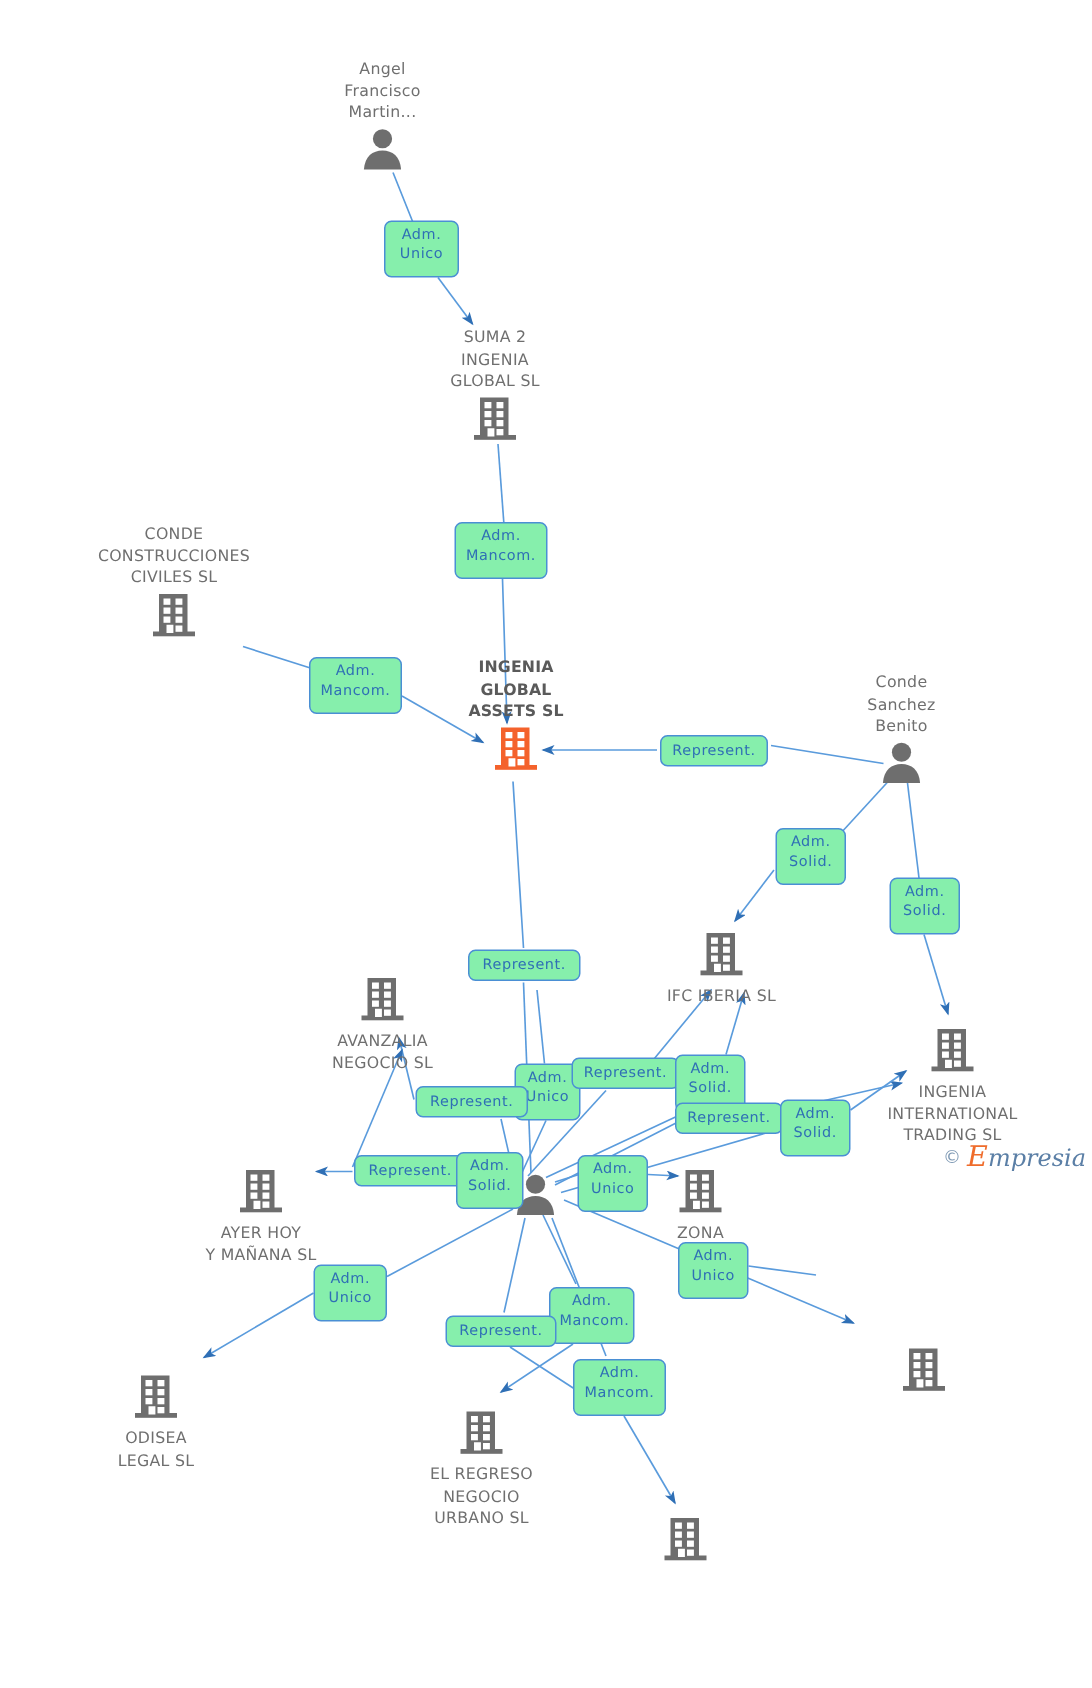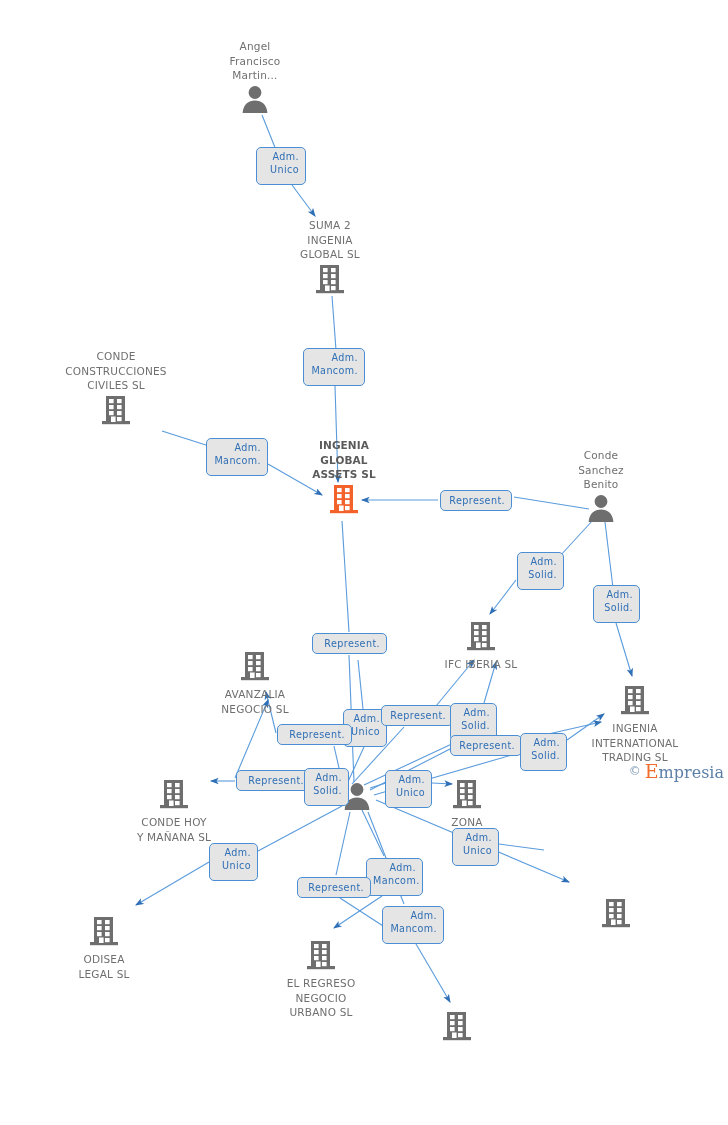--- a/index.html
+++ b/index.html
@@ -17,42 +17,42 @@
     letter-spacing:.2px;white-space:pre-line;
   }
   .node.focus .label{color:#5a5a5a;font-weight:bold;letter-spacing:.1px;}
   .node .icon{display:block;margin:0 auto;}
   .node.below .label{margin-top:1px;}
   .node.above .label{margin-bottom:1px;}
 
   
   .badge{
     position:absolute;
-    background:#e5e5e5;
+    background:#86efac;
     border:1.3px solid #4a8fd4;
     border-radius:5px;
     color:#2f6fb5;
     font-size:9.6px;
     line-height:12.6px;
     letter-spacing:.4px;
-    text-align:right;
+    text-align:center;
     padding:3px 6px 4px 6px;
     white-space:pre-line;
     box-sizing:border-box;
   }
   .badge.one{padding-top:4px;padding-bottom:5px;}
 
   
   #watermark{
     position:absolute;right:8px;bottom:8px;
     display:flex;align-items:center;gap:4px;
     font-size:15px;color:#5b7fa6;
   }
   #watermark .c{font-size:12px;color:#7e99b4;}
-  #watermark .brand{font-family:"DejaVu Serif", serif;font-size:16px;color:#5b7fa6;}
+  #watermark .brand{font-family:"DejaVu Serif", serif;font-style:italic;font-size:16px;color:#5b7fa6;}
   #watermark .brand .e{color:#ef6c2b;font-size:19px;}
 </style>
 </head>
 <body>
 
 <div id="canvas">
 
   <svg id="edges" viewBox="0 0 728 1125">
     <defs>
       <marker id="ar" markerWidth="9" markerHeight="9" refX="7" refY="3" orient="auto" markerUnits="strokeWidth">
@@ -250,21 +250,21 @@
             <rect x="1" y="27" width="28" height="3.2" fill="#6e6e6e"></rect>
             <rect x="8" y="5" width="4.6" height="4.2" fill="#fff"></rect>
             <rect x="16" y="5" width="4.6" height="4.2" fill="#fff"></rect>
             <rect x="8" y="11" width="4.6" height="4.2" fill="#fff"></rect>
             <rect x="16" y="11" width="4.6" height="4.2" fill="#fff"></rect>
             <rect x="8" y="17" width="4.6" height="4.2" fill="#fff"></rect>
             <rect x="16" y="17" width="4.6" height="4.2" fill="#fff"></rect>
             <rect x="10" y="22.5" width="4.6" height="5.5" fill="#fff"></rect>
             <rect x="16" y="23" width="4.6" height="4.2" fill="#fff"></rect>
           </svg></span>
-        <div class="label">CONDE HOY
+        <div class="label">AYER HOY
 Y MAÑANA SL</div>
       </div>
       <div class="node below" style="left: 463px; top: 778px;">
         <span class="icon"><svg width="30" height="32" viewBox="0 0 30 32">
             <rect x="5" y="2" width="19" height="26" fill="#6e6e6e"></rect>
             <rect x="1" y="27" width="28" height="3.2" fill="#6e6e6e"></rect>
             <rect x="8" y="5" width="4.6" height="4.2" fill="#fff"></rect>
             <rect x="16" y="5" width="4.6" height="4.2" fill="#fff"></rect>
             <rect x="8" y="11" width="4.6" height="4.2" fill="#fff"></rect>
             <rect x="16" y="11" width="4.6" height="4.2" fill="#fff"></rect>

